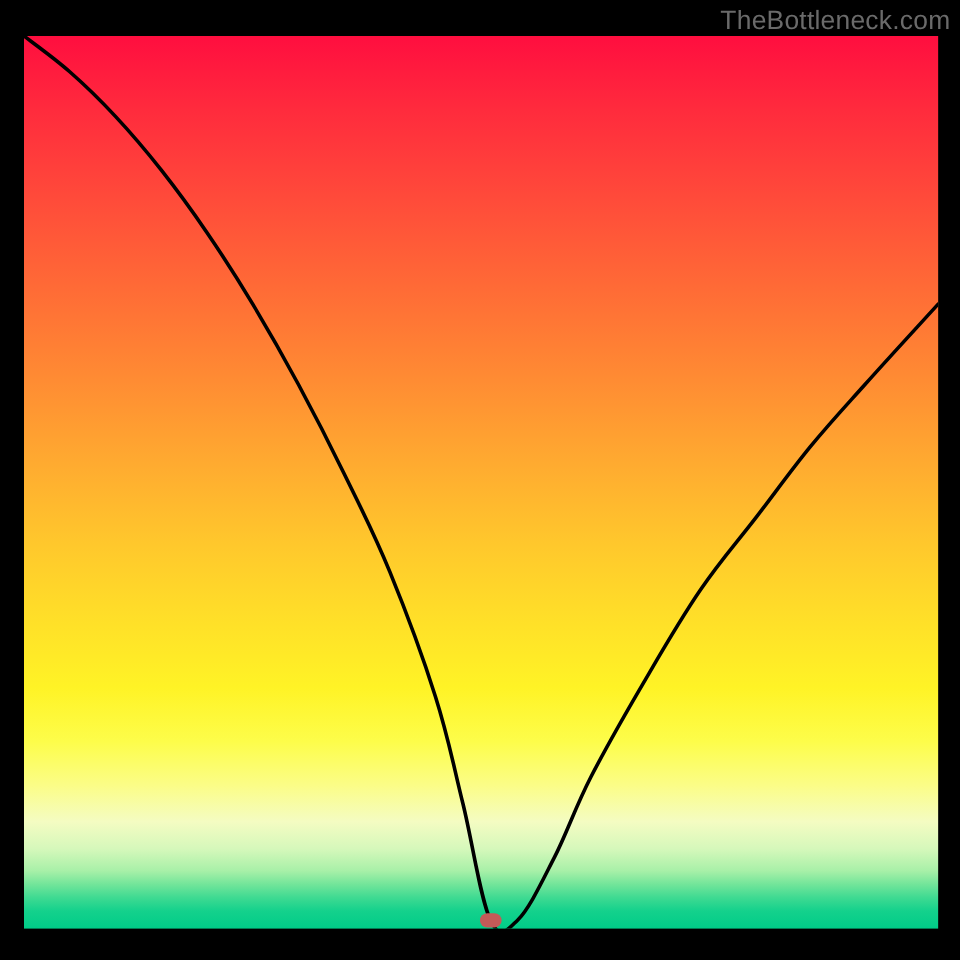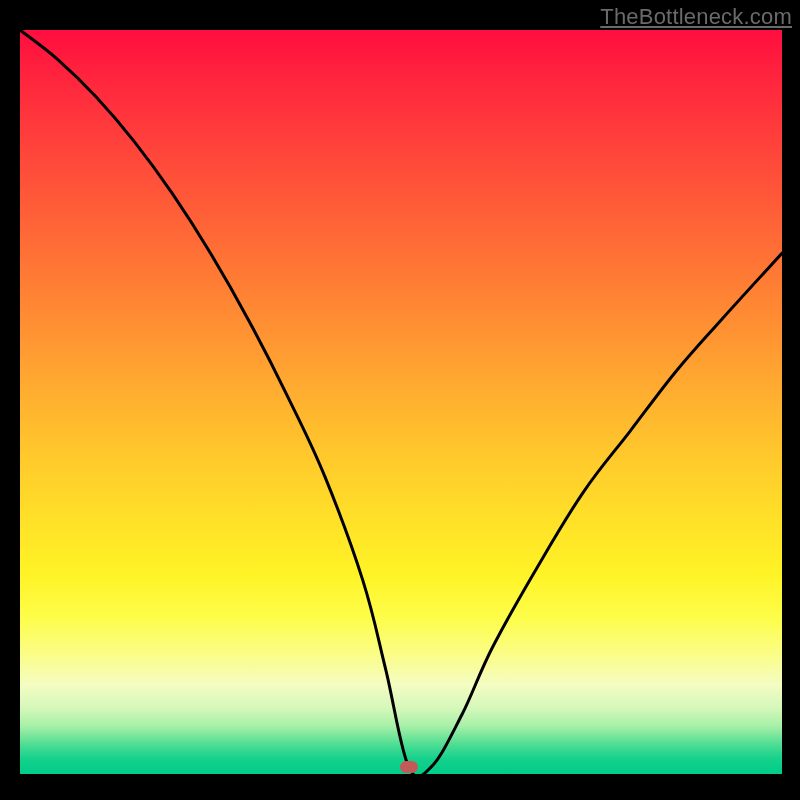--- a/index.html
+++ b/index.html
@@ -19,21 +19,20 @@
   }
   .watermark {
     position: absolute;
     top: 4px;
     right: 8px;
     color: #6a6a6a;
     font-size: 22px;
     font-weight: 500;
     z-index: 5;
     letter-spacing: 0.2px;
-    text-decoration: underline;
   }
   .plot-area {
     position: absolute;
     left: 20px;
     top: 30px;
     width: 762px;
     height: 744px;
     overflow: hidden;
   }
   .gradient-bg {

